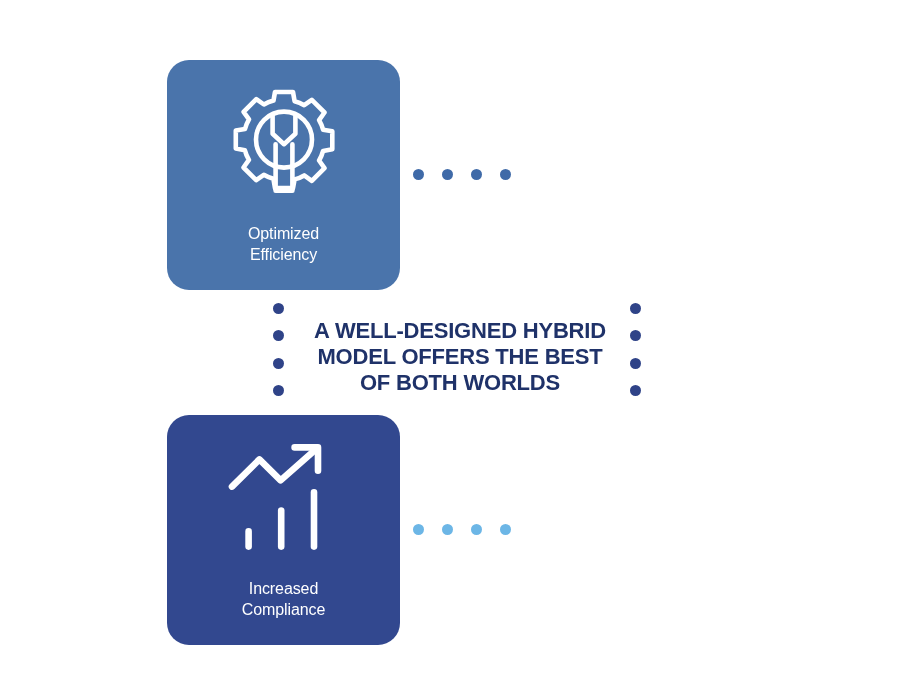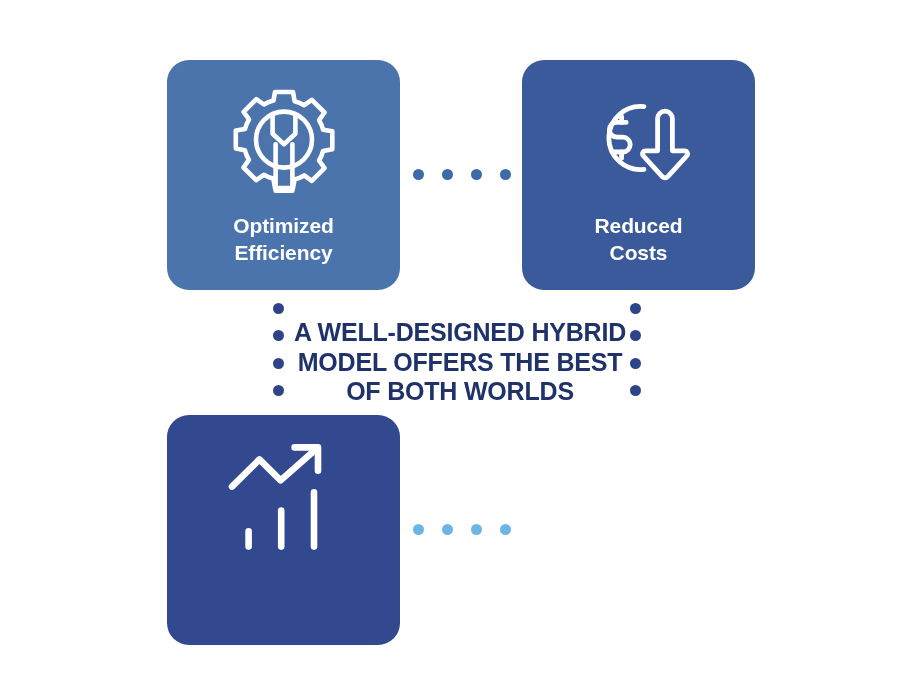--- a/index.html
+++ b/index.html
@@ -41,40 +41,40 @@
   .card-icon {
     width: 132px;
     height: 112px;
     display: flex;
     align-items: center;
     justify-content: center;
   }
   .card-icon svg { display: block; }
 
   .card-label {
-    margin-top: 14px;
+    margin-top: 26px;
     color: #ffffff;
-    font-size: 21px;
-    font-weight: bold;
+    font-size: 16px;
+    font-weight: normal;
     line-height: 1.30;
     text-align: center;
     letter-spacing: -0.1px;
     white-space: pre-line;
     padding: 0 8px;
   }
 
   
   .center-text {
     position: absolute;
     left: 290px;
     top: 318px;
     width: 340px;
     text-align: center;
     color: #1f3269;
-    font-size: 25px;
+    font-size: 22px;
     font-weight: bold;
     line-height: 1.18;
     letter-spacing: -0.2px;
     white-space: pre-line;
   }
 
   
   .dots-h {
     position: absolute;
     display: flex;
@@ -113,43 +113,33 @@
         <path d="M50 6 h18 l1.6 9.2 a38 38 0 0 1 9.6 4 l7.6-5.4 12.7 12.7 -5.4 7.6 a38 38 0 0 1 4 9.6 l9.2 1.6 v18 l-9.2 1.6 a38 38 0 0 1 -4 9.6 l5.4 7.6 -12.7 12.7 -7.6-5.4 a38 38 0 0 1 -9.6 4 L68 102 H50 l-1.6-9.2 a38 38 0 0 1 -9.6-4 l-7.6 5.4 -12.7-12.7 5.4-7.6 a38 38 0 0 1 -4-9.6 L10.8 62.6 V44.6 l9.2-1.6 a38 38 0 0 1 4-9.6 l-5.4-7.6 12.7-12.7 7.6 5.4 a38 38 0 0 1 9.6-4 Z"></path>
         <circle cx="59" cy="53.6" r="28"></circle>
         <path d="M47.6 29.4 v18.4 l11.4 10.4 11.4-10.4 V29.4"></path>
         <path d="M50.6 58.2 v46.6 h16.8 V58.2"></path>
       </svg>
     </div>
     <div class="card-label">Optimized
 Efficiency</div>
   </div>
 
-  <div class="card card-tr" style="background: rgb(58, 90, 155);">
-    <div class="card-icon">
-      <svg width="116" height="104" viewBox="0 0 116 104" fill="none" stroke="#ffffff" stroke-width="4.8" stroke-linecap="round" stroke-linejoin="round">
-        <path d="M63 16.6 A31.6 31.6 0 1 0 63 79.4"></path>
-        <path d="M45.2 32.4 h-9.4 a7.4 7.4 0 0 0 0 14.8 h6 a7.4 7.4 0 0 1 0 14.8 h-9.8"></path>
-        <path d="M40.6 26.4 v6.0 M40.6 62 v6.2"></path>
-        <path d="M76.6 28.6 a7.4 7.4 0 0 1 14.8 0 v32.2 h12.2 a3 3 0 0 1 2.1 5.1 L86.6 86.8 a3.6 3.6 0 0 1 -5.1 0 L62.4 65.9 a3 3 0 0 1 2.1-5.1 h12.1 Z"></path>
-      </svg>
-    </div>
-    <div class="card-label">Reduced
-Costs</div>
-  </div>
 
   <div class="card card-bl" style="background: rgb(50, 72, 143);">
     <div class="card-icon">
       <svg width="116" height="110" viewBox="0 0 116 110" fill="none" stroke="#ffffff" stroke-width="6.6" stroke-linecap="round" stroke-linejoin="round">
         <path d="M6 44.6 L33.4 17.4 L54.6 38.4 L91 6.2"></path>
         <path d="M68.6 5.4 h23.4 v23.4"></path>
         <path d="M22.6 89.4 v15.2" stroke-width="6.6"></path>
         <path d="M55.2 68.6 v36" stroke-width="6.6"></path>
         <path d="M88 50.4 v54.2" stroke-width="6.6"></path>
       </svg>
     </div>
+    <div class="card-label">Increased
+Compliance</div>
   </div>
 
 
   <div class="center-text">A WELL-DESIGNED HYBRID
 MODEL OFFERS THE BEST
 OF BOTH WORLDS</div>
 
   <div class="dots-h dots-top">
       <span class="dot" style="background: rgb(63, 106, 168);"></span>
       <span class="dot" style="background: rgb(63, 106, 168);"></span>

